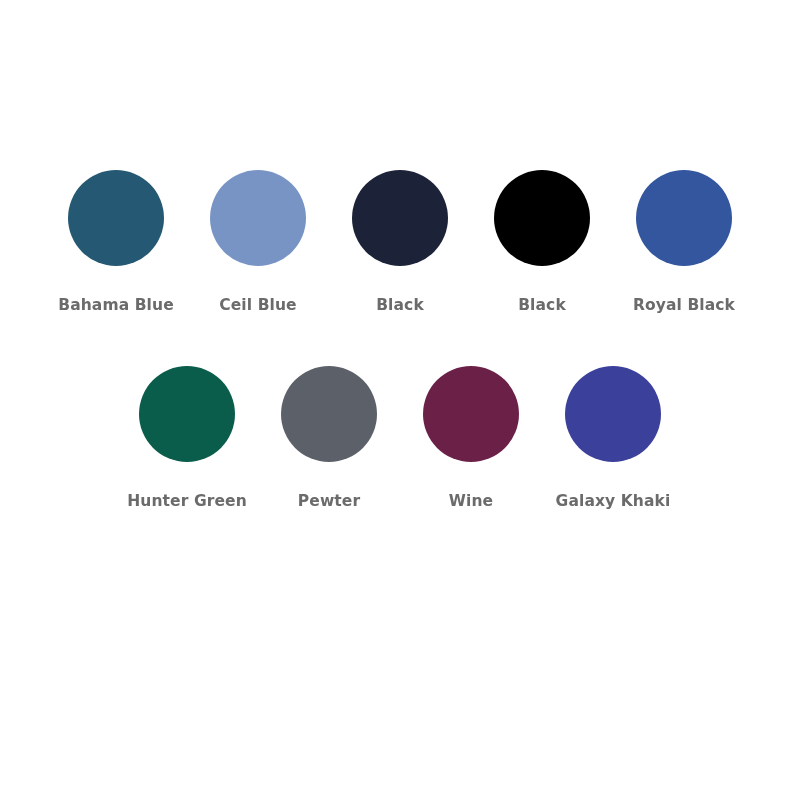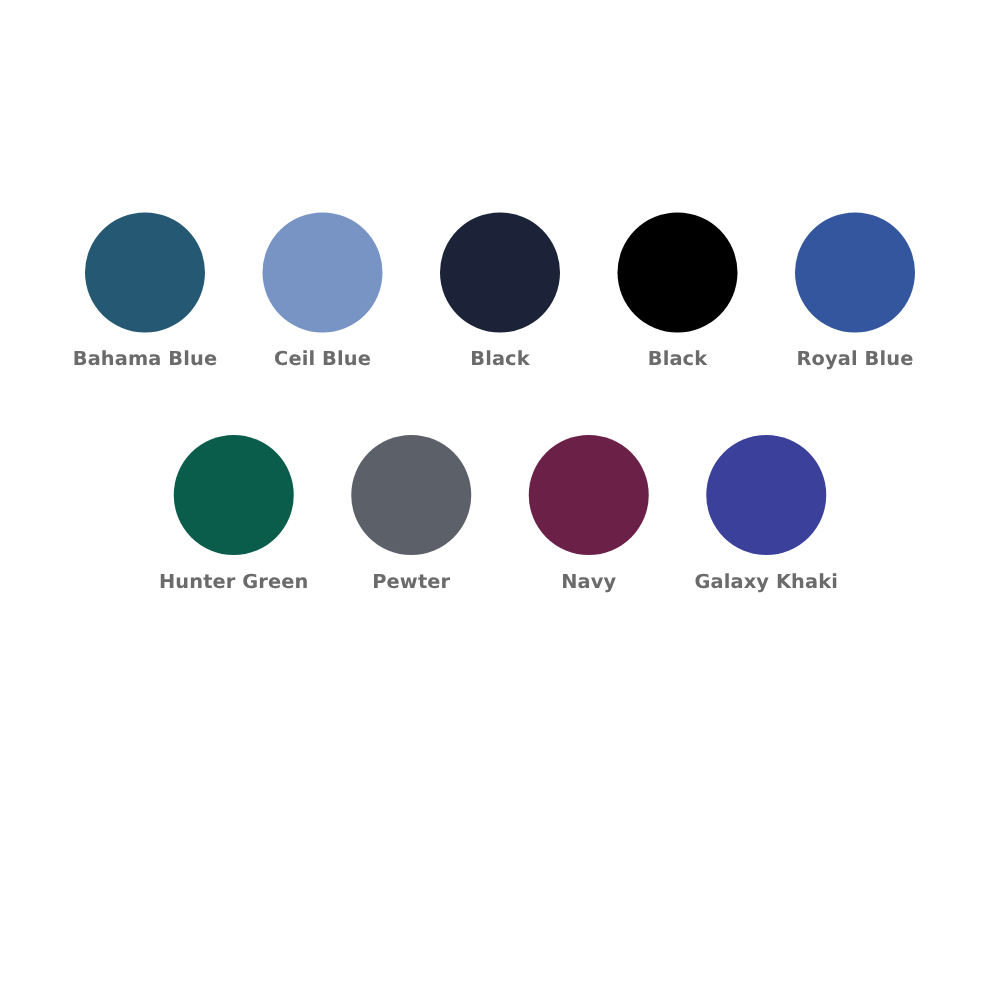--- a/index.html
+++ b/index.html
@@ -30,20 +30,21 @@
     justify-content: center;
     align-items: flex-start;
     width: 800px;
   }
   .swatch-cell {
     width: 142px;
     display: flex;
     flex-direction: column;
     align-items: center;
     justify-content: center;
+    gap: 18px;
   }
   .swatch-circle {
     width: 96px;
     height: 96px;
     border-radius: 50%;
     display: block;
   }
   .swatch-label {
     margin-top: 14px;
     font-size: 15.5px;
@@ -75,38 +76,38 @@
     <div class="swatch-cell">
       <span class="swatch-circle" style="background-color: rgb(28, 34, 56);"></span>
       <span class="swatch-label">Black</span>
     </div>
     <div class="swatch-cell">
       <span class="swatch-circle" style="background-color: rgb(0, 0, 0);"></span>
       <span class="swatch-label">Black</span>
     </div>
     <div class="swatch-cell">
       <span class="swatch-circle" style="background-color: rgb(51, 86, 158);"></span>
-      <span class="swatch-label">Royal Blue</span>
+      <span class="swatch-label">Royal Black</span>
     </div>
   </div>
 
   <div class="row-gap"></div>
 
   <div class="swatch-row">
     <div class="swatch-cell">
       <span class="swatch-circle" style="background-color: rgb(10, 92, 75);"></span>
       <span class="swatch-label">Hunter Green</span>
     </div>
     <div class="swatch-cell">
       <span class="swatch-circle" style="background-color: rgb(92, 96, 104);"></span>
       <span class="swatch-label">Pewter</span>
     </div>
     <div class="swatch-cell">
       <span class="swatch-circle" style="background-color: rgb(107, 32, 72);"></span>
-      <span class="swatch-label">Navy</span>
+      <span class="swatch-label">Wine</span>
     </div>
     <div class="swatch-cell">
       <span class="swatch-circle" style="background-color: rgb(59, 64, 154);"></span>
       <span class="swatch-label">Galaxy Khaki</span>
     </div>
   </div>
 
   <div class="row-gap"></div>
 
 

